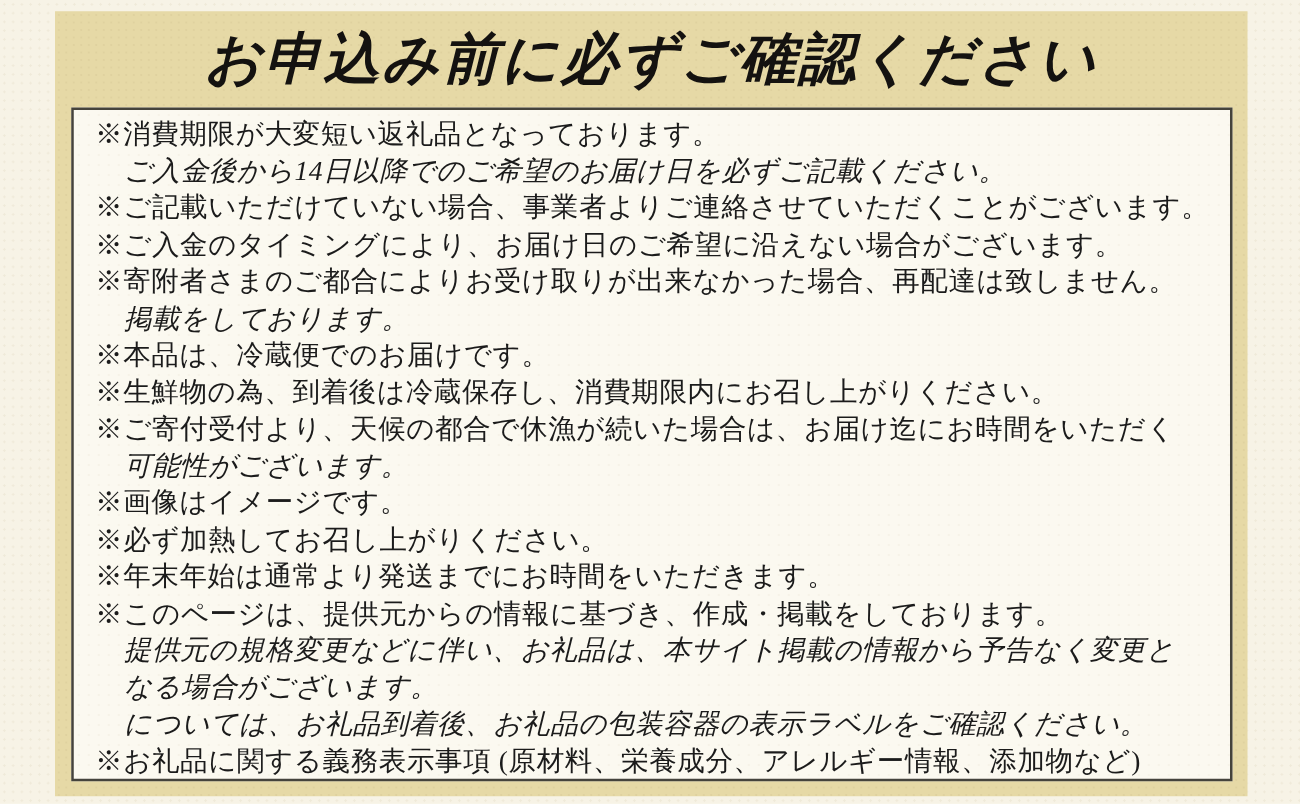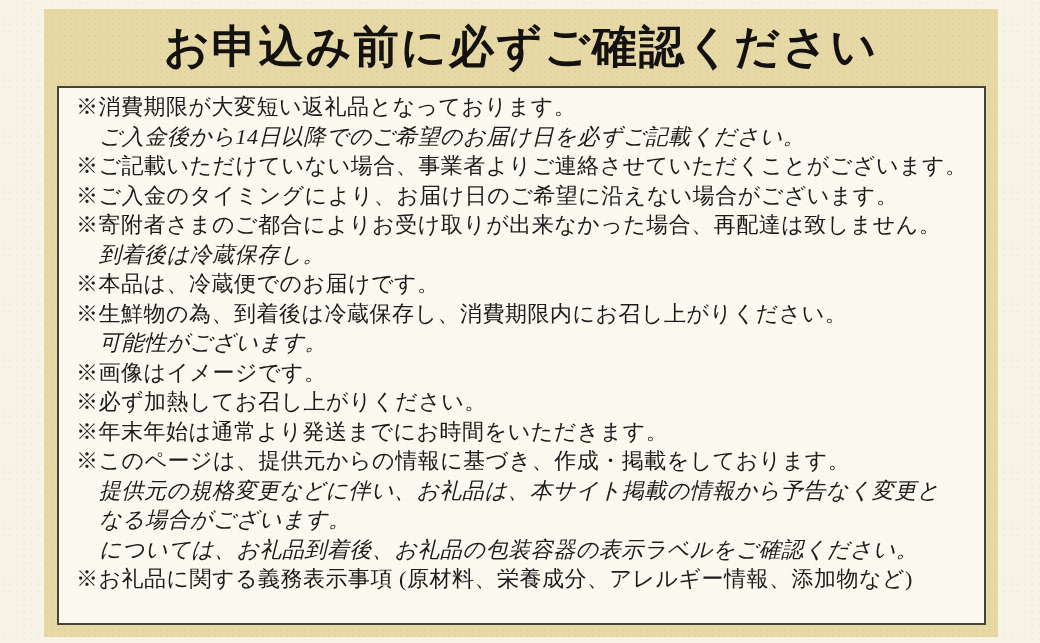--- a/index.html
+++ b/index.html
@@ -39,20 +39,21 @@
     justify-content: center;
   }
   .title {
     margin: 0;
     font-size: 45px;
     font-weight: bold;
     letter-spacing: 2px;
     line-height: 1;
     color: #141210;
     white-space: nowrap;
+    font-style: italic;
   }
   .content-box {
     position: absolute;
     left: 13px;
     top: 77px;
     right: 12px;
     bottom: 12px;
     background-color: #fbf9f0;
     background-image: radial-gradient(rgba(215,205,175,0.14) 1px, transparent 1px);
     background-size: 8px 8px;
@@ -79,23 +80,24 @@
   <div class="title-band">
     <h1 class="title">お申込み前に必ずご確認ください</h1>
   </div>
   <div class="content-box">
     <div>
         <div class="line">※消費期限が大変短い返礼品となっております。</div>
         <div class="line indent">ご入金後から14日以降でのご希望のお届け日を必ずご記載ください。</div>
         <div class="line">※ご記載いただけていない場合、事業者よりご連絡させていただくことがございます。</div>
         <div class="line">※ご入金のタイミングにより、お届け日のご希望に沿えない場合がございます。</div>
         <div class="line">※寄附者さまのご都合によりお受け取りが出来なかった場合、再配達は致しません。</div>
-        <div class="line indent">到着後は冷蔵保存し。</div>
+        <div class="line indent">掲載をしております。</div>
         <div class="line">※本品は、冷蔵便でのお届けです。</div>
         <div class="line">※生鮮物の為、到着後は冷蔵保存し、消費期限内にお召し上がりください。</div>
+        <div class="line">※ご寄付受付より、天候の都合で休漁が続いた場合は、お届け迄にお時間をいただく</div>
         <div class="line indent">可能性がございます。</div>
         <div class="line">※画像はイメージです。</div>
         <div class="line">※必ず加熱してお召し上がりください。</div>
         <div class="line">※年末年始は通常より発送までにお時間をいただきます。</div>
         <div class="line">※このページは、提供元からの情報に基づき、作成・掲載をしております。</div>
         <div class="line indent">提供元の規格変更などに伴い、お礼品は、本サイト掲載の情報から予告なく変更と</div>
         <div class="line indent">なる場合がございます。</div>
         <div class="line indent">については、お礼品到着後、お礼品の包装容器の表示ラベルをご確認ください。</div>
         <div class="line">※お礼品に関する義務表示事項 (原材料、栄養成分、アレルギー情報、添加物など)</div>
       </div>

